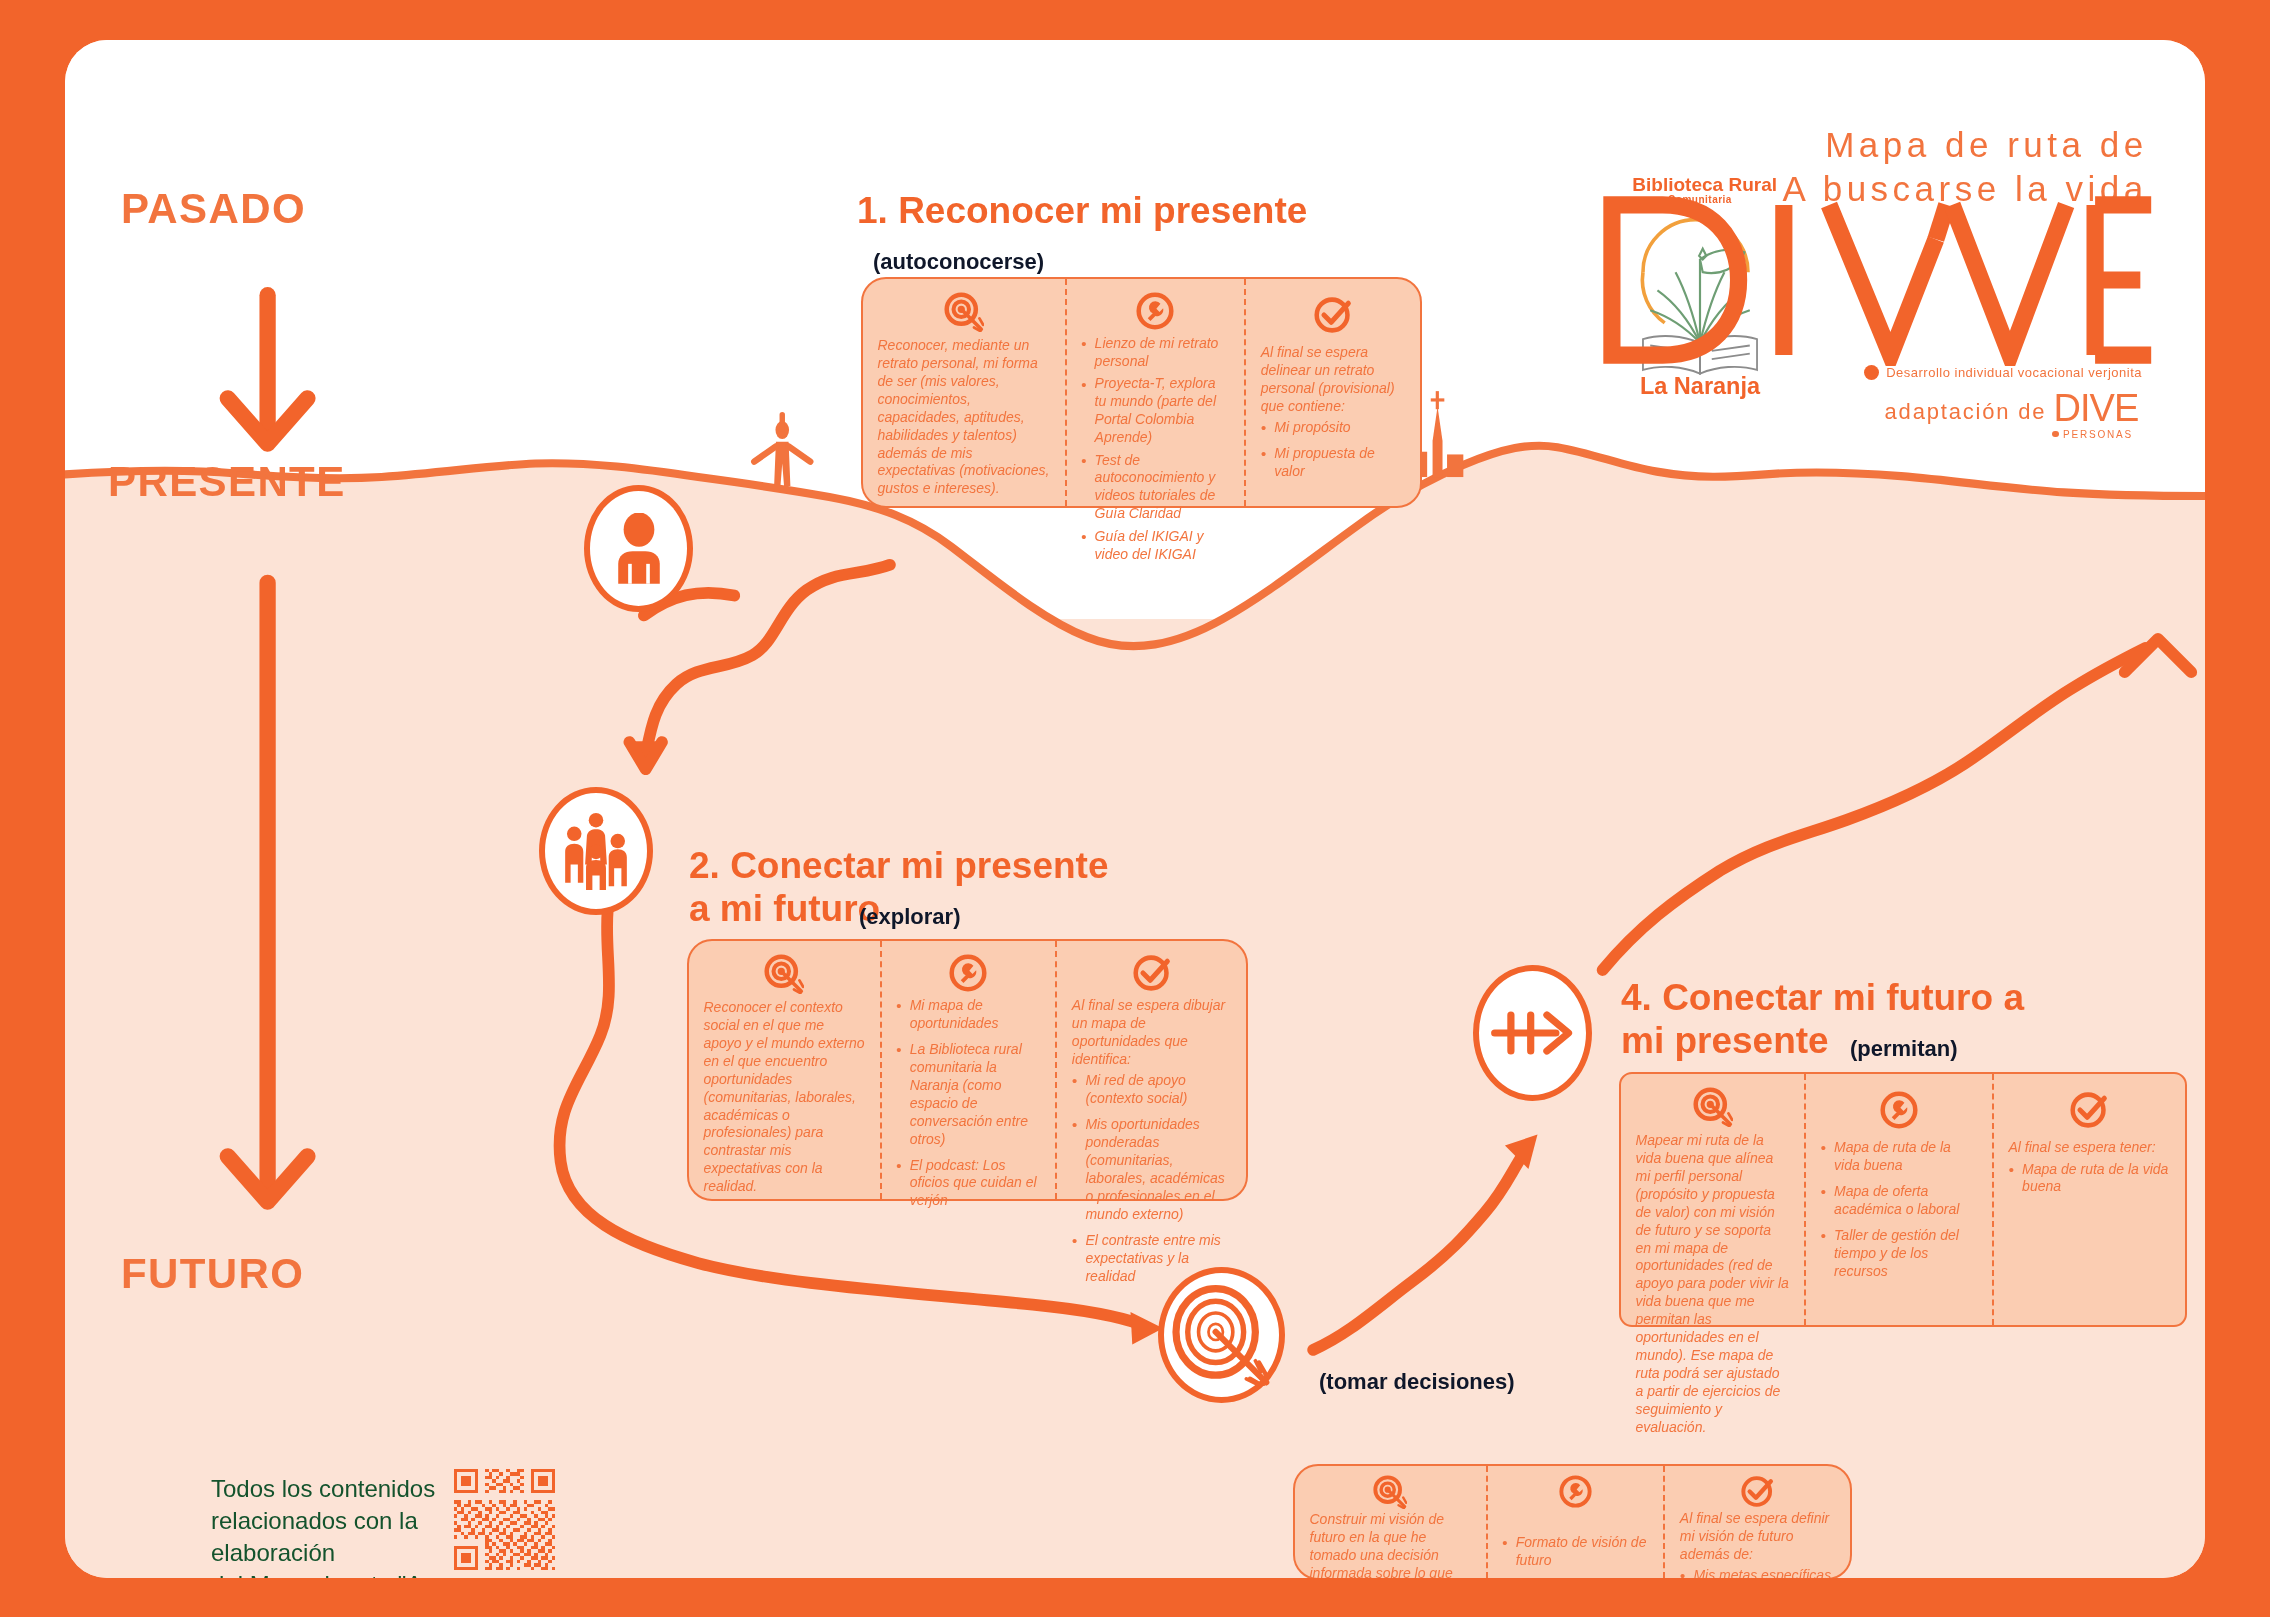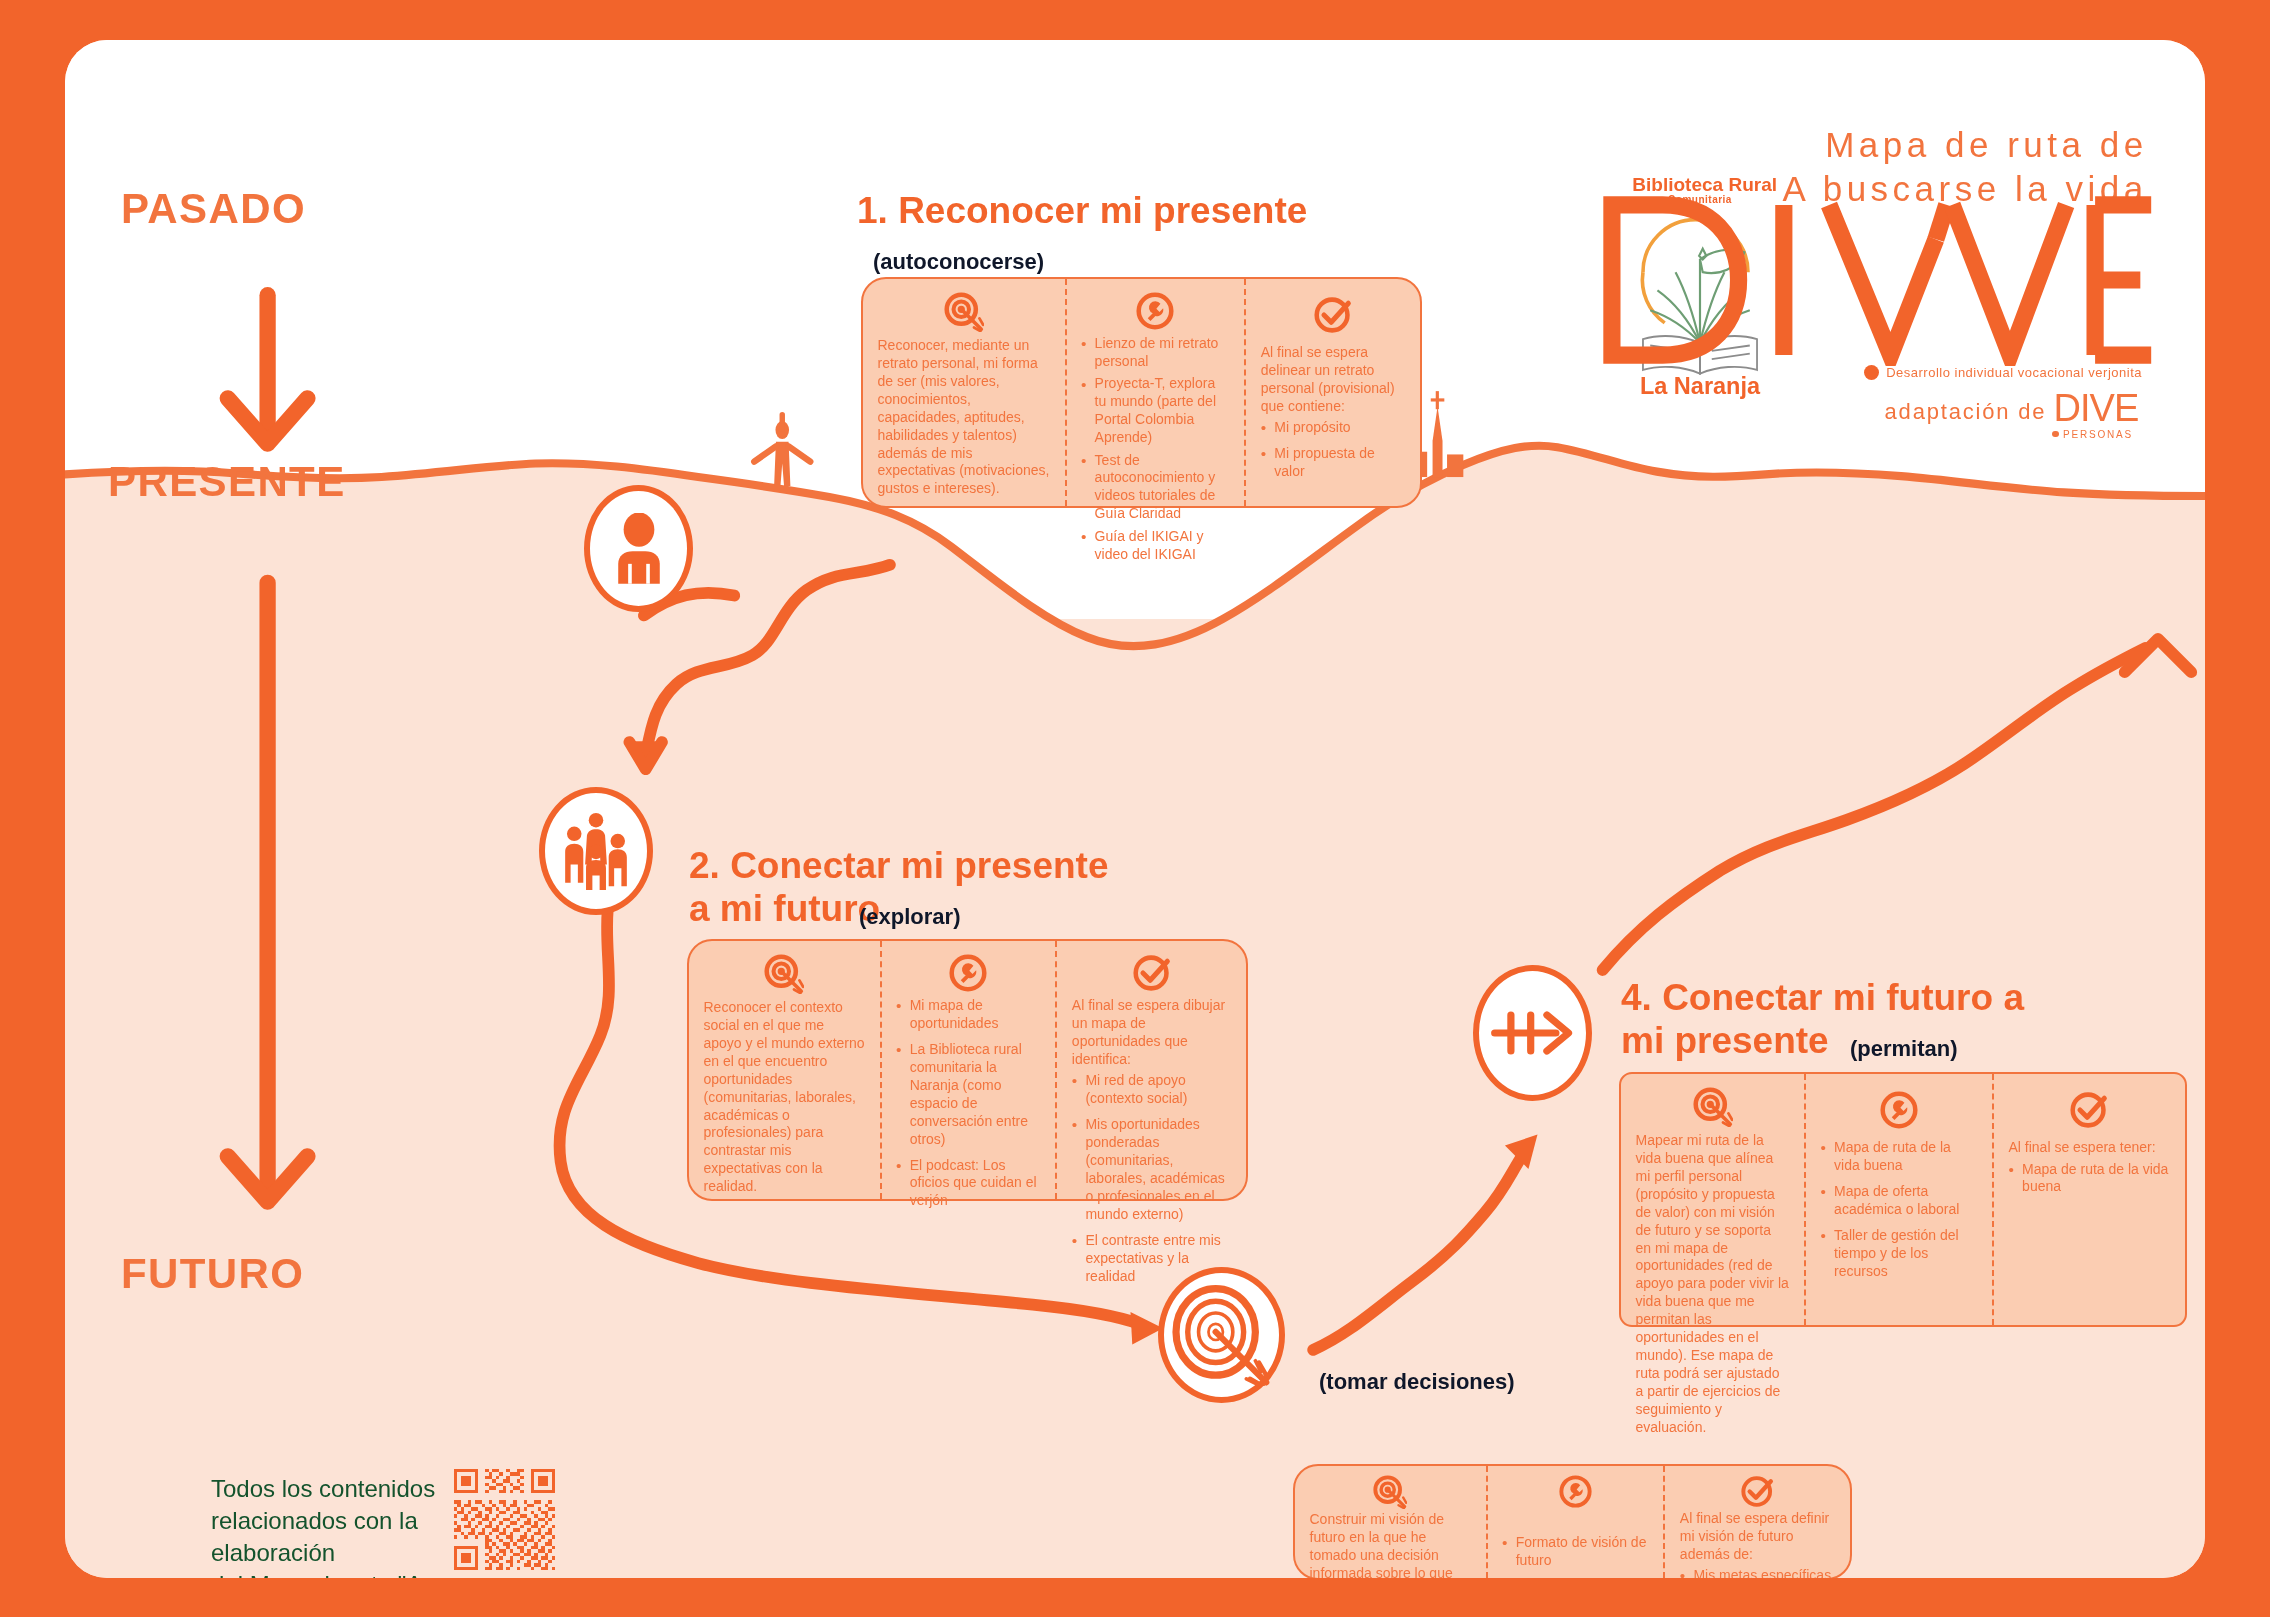--- a/index.html
+++ b/index.html
@@ -68,21 +68,21 @@
   .col-icon{
     height:47px;display:flex;align-items:center;justify-content:center;
     margin-bottom:5.4px;
   }
   .col-icon svg{display:block;}
   .col-body{
     color:#F2743E;
     font-size:15px;
     line-height:1.28;
   }
-  .col-body.small{font-size:14px;}
+  .col-body.small{font-size:14px;font-style:italic;}
   .col-body p{margin:0 0 3.6px 0;}
   .bl{margin:0;padding:0;list-style:none;}
   .bl li{
     position:relative;padding-left:13.6px;margin-bottom:8.1px;
   }
   .bl li:before{
     content:"•";position:absolute;left:0;top:-0.9px;font-size:15.4px;
   }
   .bl.tight li{margin-bottom:4.5px;}
 

